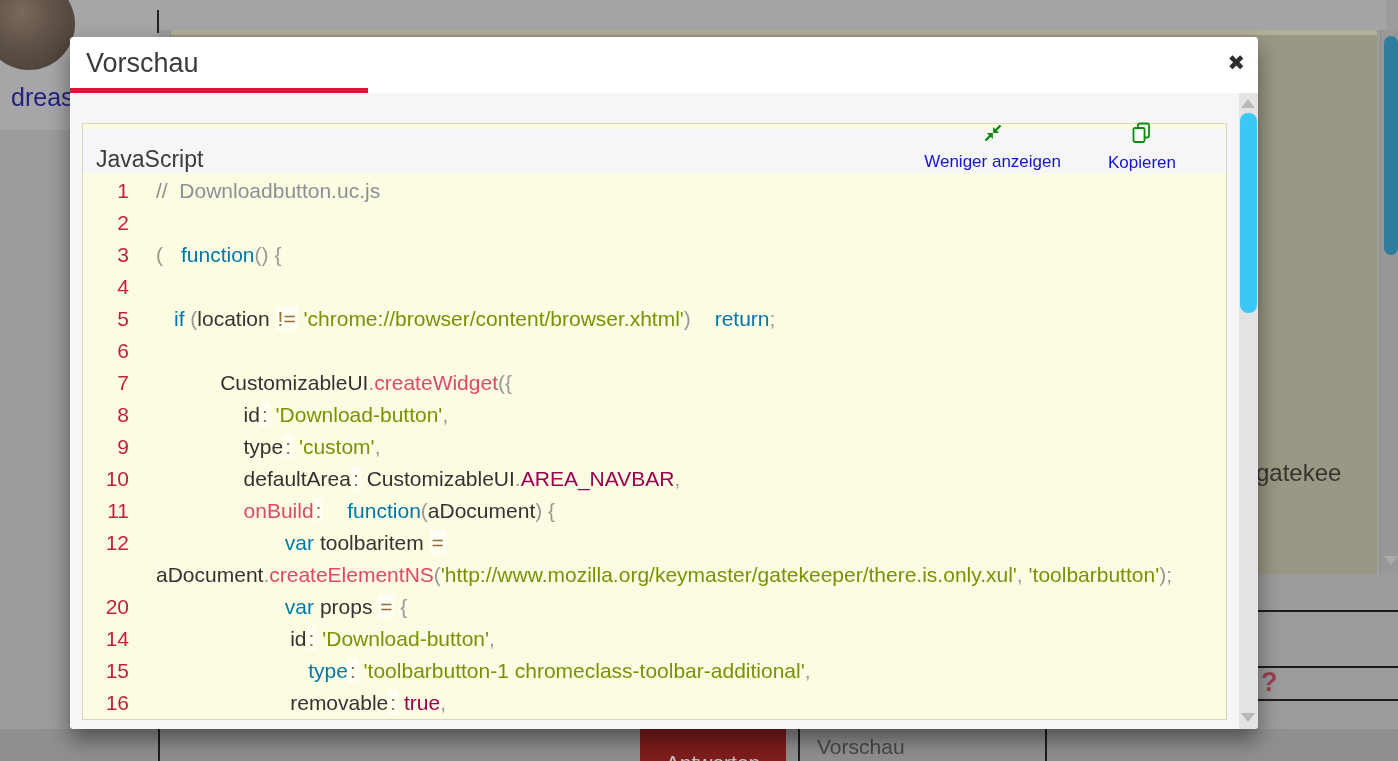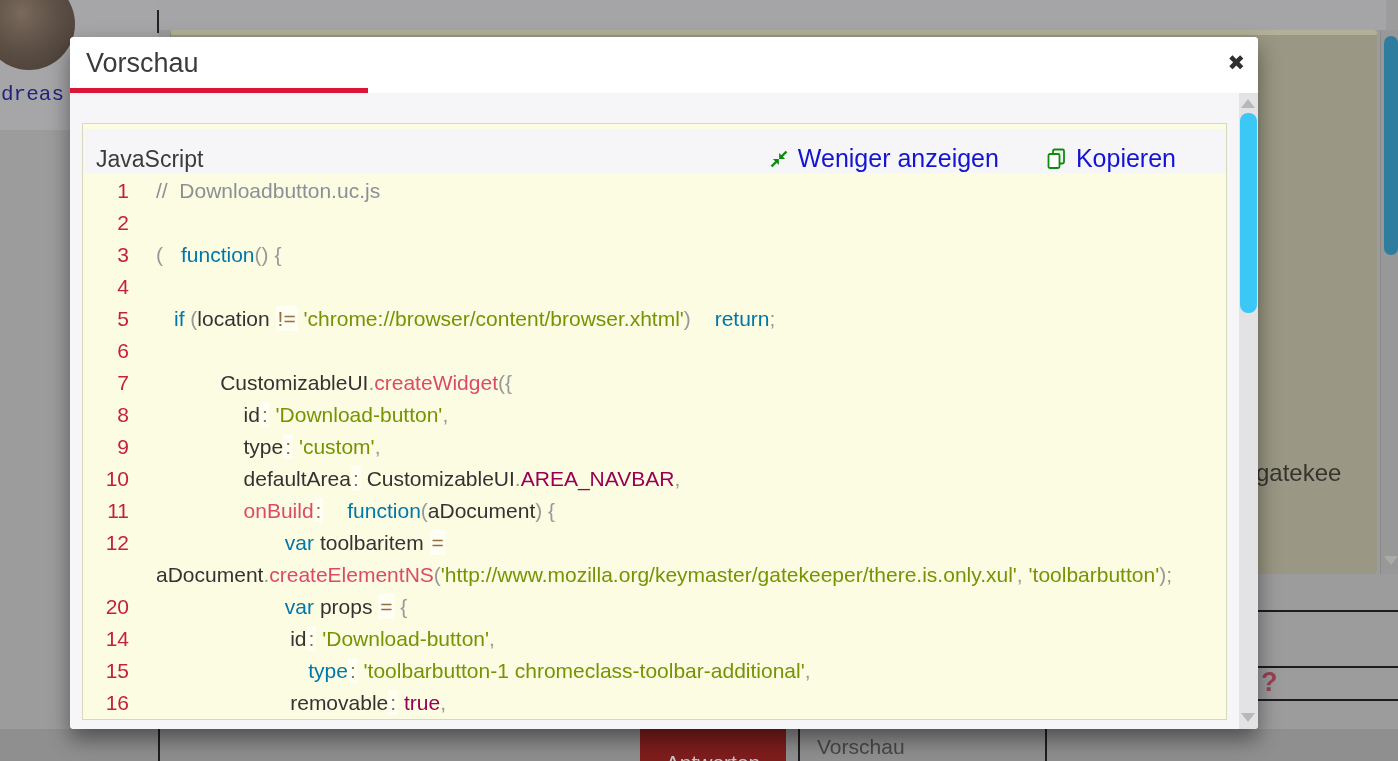--- a/index.html
+++ b/index.html
@@ -4,21 +4,21 @@
 <style>
   * { margin:0; padding:0; box-sizing:border-box; }
   html,body { width:1398px; height:761px; overflow:hidden; font-family:"Liberation Sans", sans-serif; }
 
   
   .backdrop { position:absolute; inset:0; background:#9c9c9c; }
   .top-strip { position:absolute; left:0; top:0; width:1386px; height:30px; background:#a5a5a7; }
   .left-panel { position:absolute; left:0; top:0; width:158px; height:130px; background:#a6a6a8; }
   .avatar { position:absolute; left:-17px; top:-22px; width:92px; height:92px; border-radius:50%;
             background:radial-gradient(circle at 42% 38%, #7a695c 0%, #5d5046 45%, #453b33 100%); }
-  .username { position:absolute; left:1px; top:83px; color:#23237e; font-size:21px;font-family:Liberation Mono, monospace; }
+  .username { position:absolute; left:11px; top:83px; color:#23237e; font-size:25px; }
   .vline-top { position:absolute; left:157px; top:10px; width:2px; height:23px; background:#222; }
   .quotebox { position:absolute; left:170px; top:30px; width:1207px; height:544px;
               background:#9a9884; border-top:5px solid #b2b098; border-left:1px solid #8b8975; border-radius:4px; }
   .quote-text { position:absolute; left:1256px; top:459px; color:#35342f; font-size:24px; }
   .hline { position:absolute; left:158px; width:1240px; height:2px; background:#1c1c1c; }
   .hline1 { top:610px; } .hline2 { top:666px; } .hline3 { top:699px; }
   .qmark { position:absolute; left:1261px; top:667px; color:#994251; font-size:27px; font-weight:bold; }
   .bottombar { position:absolute; left:0; top:729px; width:1398px; height:32px; background:#8f8f8f; }
   .bsep { position:absolute; top:0; width:2px; height:32px; background:#1e1e1e; }
   .bsep1 { left:158px; } .bsep2 { left:798px; } .bsep3 { left:1045px; }
@@ -38,21 +38,21 @@
   .modal-close { position:absolute; right:13px; top:14px; font-size:21px; color:#2e2e2e; cursor:pointer; }
   .red-line { position:absolute; left:0; top:51px; width:298px; height:5px; background:#dc1438; }
   .modal-body { position:relative; height:636px; background:#f6f6f8; overflow:hidden; }
 
   
   .codebox { position:absolute; left:12px; top:30px; width:1145px; background:#fcfce2;
              border:1px solid #d8d8bc; padding-top:5px; }
   .codebox-header { height:44px; background:#f6f6f8; display:flex; align-items:flex-end;gap:32px; }
   .code-lang { font-size:23px; color:#3b3b3b; padding-left:13px; flex:0 0 auto; }
   .codebox-actions { margin-left:auto; display:flex; align-items:center; gap:47px; padding-right:50px; }
-  .code-action { display:flex; align-items:center; gap:9px; color:#1414d2; font-size:25px; cursor:pointer; text-decoration:none; }
+  .code-action { display:flex; align-items:center; gap:9px; color:#1414d2; font-size:17px; cursor:pointer; text-decoration:none;flex-direction:column; }
   .code-action svg { display:block; }
 
   .code-lines { padding:2px 10px 0 13px; font-size:21px; line-height:32px; color:#333; }
   .code-row { display:flex; }
   .ln { flex:0 0 33px; text-align:right; color:#c51f3f; margin-right:27px; user-select:none; }
   .lt { flex:1 1 auto; white-space:pre-wrap; overflow-wrap:anywhere; min-height:32px; }
   .t-pl { color:#333; }
   .t-cm { color:#8a9096; }
   .t-kw { color:#0077aa;margin-left:18px; }
   .t-str { color:#769304; }

